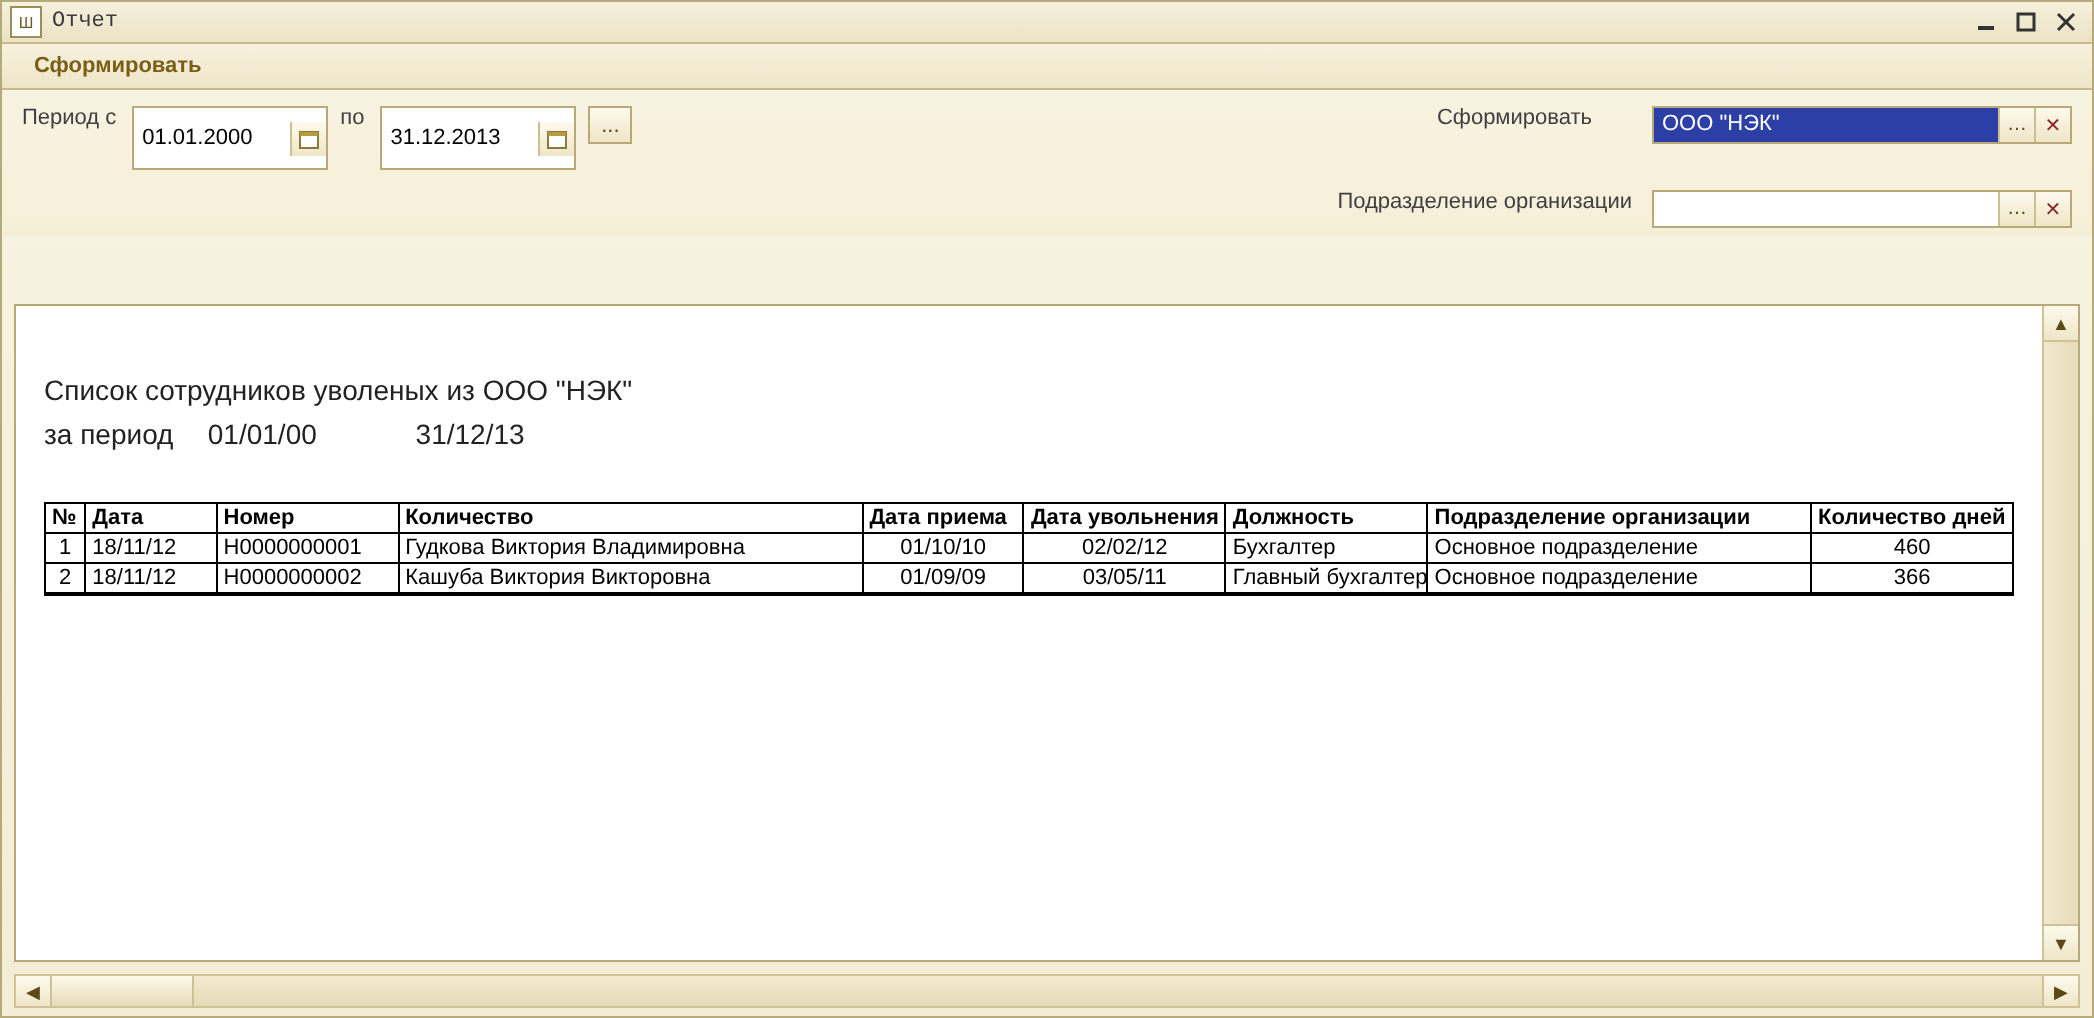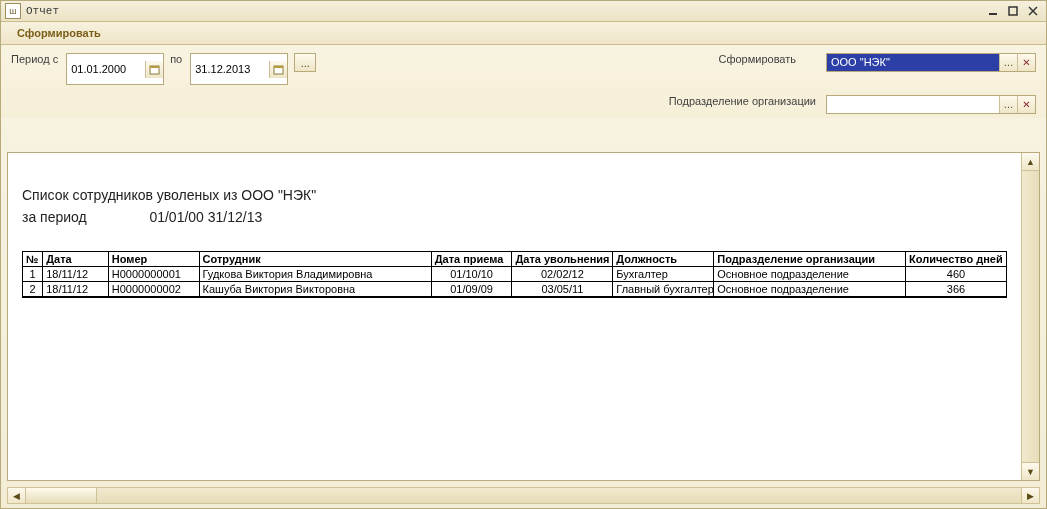--- a/index.html
+++ b/index.html
@@ -185,21 +185,21 @@
     color: #222;
     margin-bottom: 6px;
   }
   .rpt-period {
     font-size: 14px;
     color: #222;
     margin-bottom: 26px;
   }
   .rpt-period span { display: inline-block; }
   .rpt-period .plbl { width: 78px; }
-  .rpt-period .p1 { width: 100px; text-align: right; }
+  .rpt-period .p1 { width: 100px; }
 
   table.rpt {
     border-collapse: collapse;
     width: 100%;
     table-layout: fixed;
   }
   table.rpt th, table.rpt td {
     border: 1px solid #000;
     padding: 1px 3px;
     font-size: 11px;
@@ -335,21 +335,21 @@
             <col class="col-fire">
             <col class="col-pos">
             <col class="col-dept">
             <col class="col-days">
         </colgroup>
         <thead>
           <tr>
             <th>№</th>
             <th>Дата</th>
             <th>Номер</th>
-            <th>Сотрудник</th>
+            <th>Количество</th>
             <th>Дата приема</th>
             <th>Дата увольнения</th>
             <th>Должность</th>
             <th>Подразделение организации</th>
             <th>Количество дней</th>
           </tr>
         </thead>
         <tbody id="rpt-rows">
             <tr>
               <td class="num">1</td>

